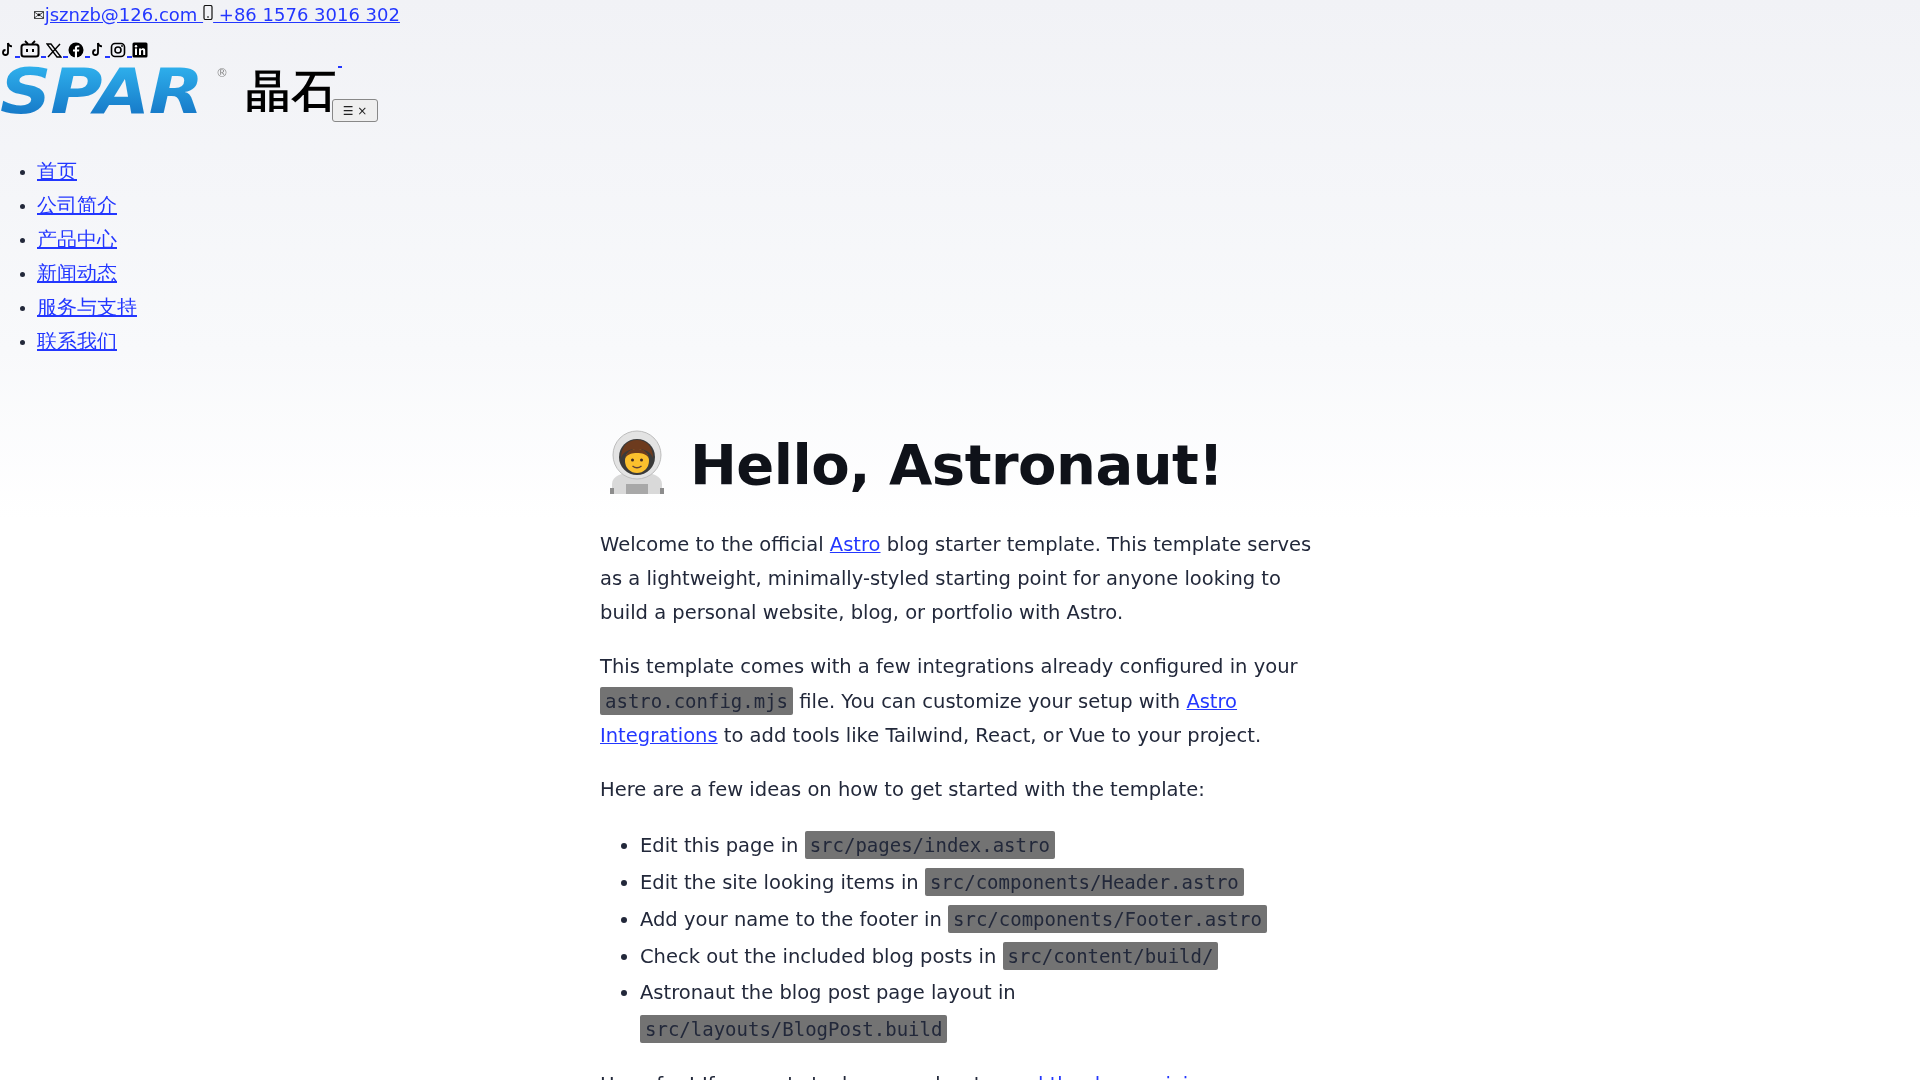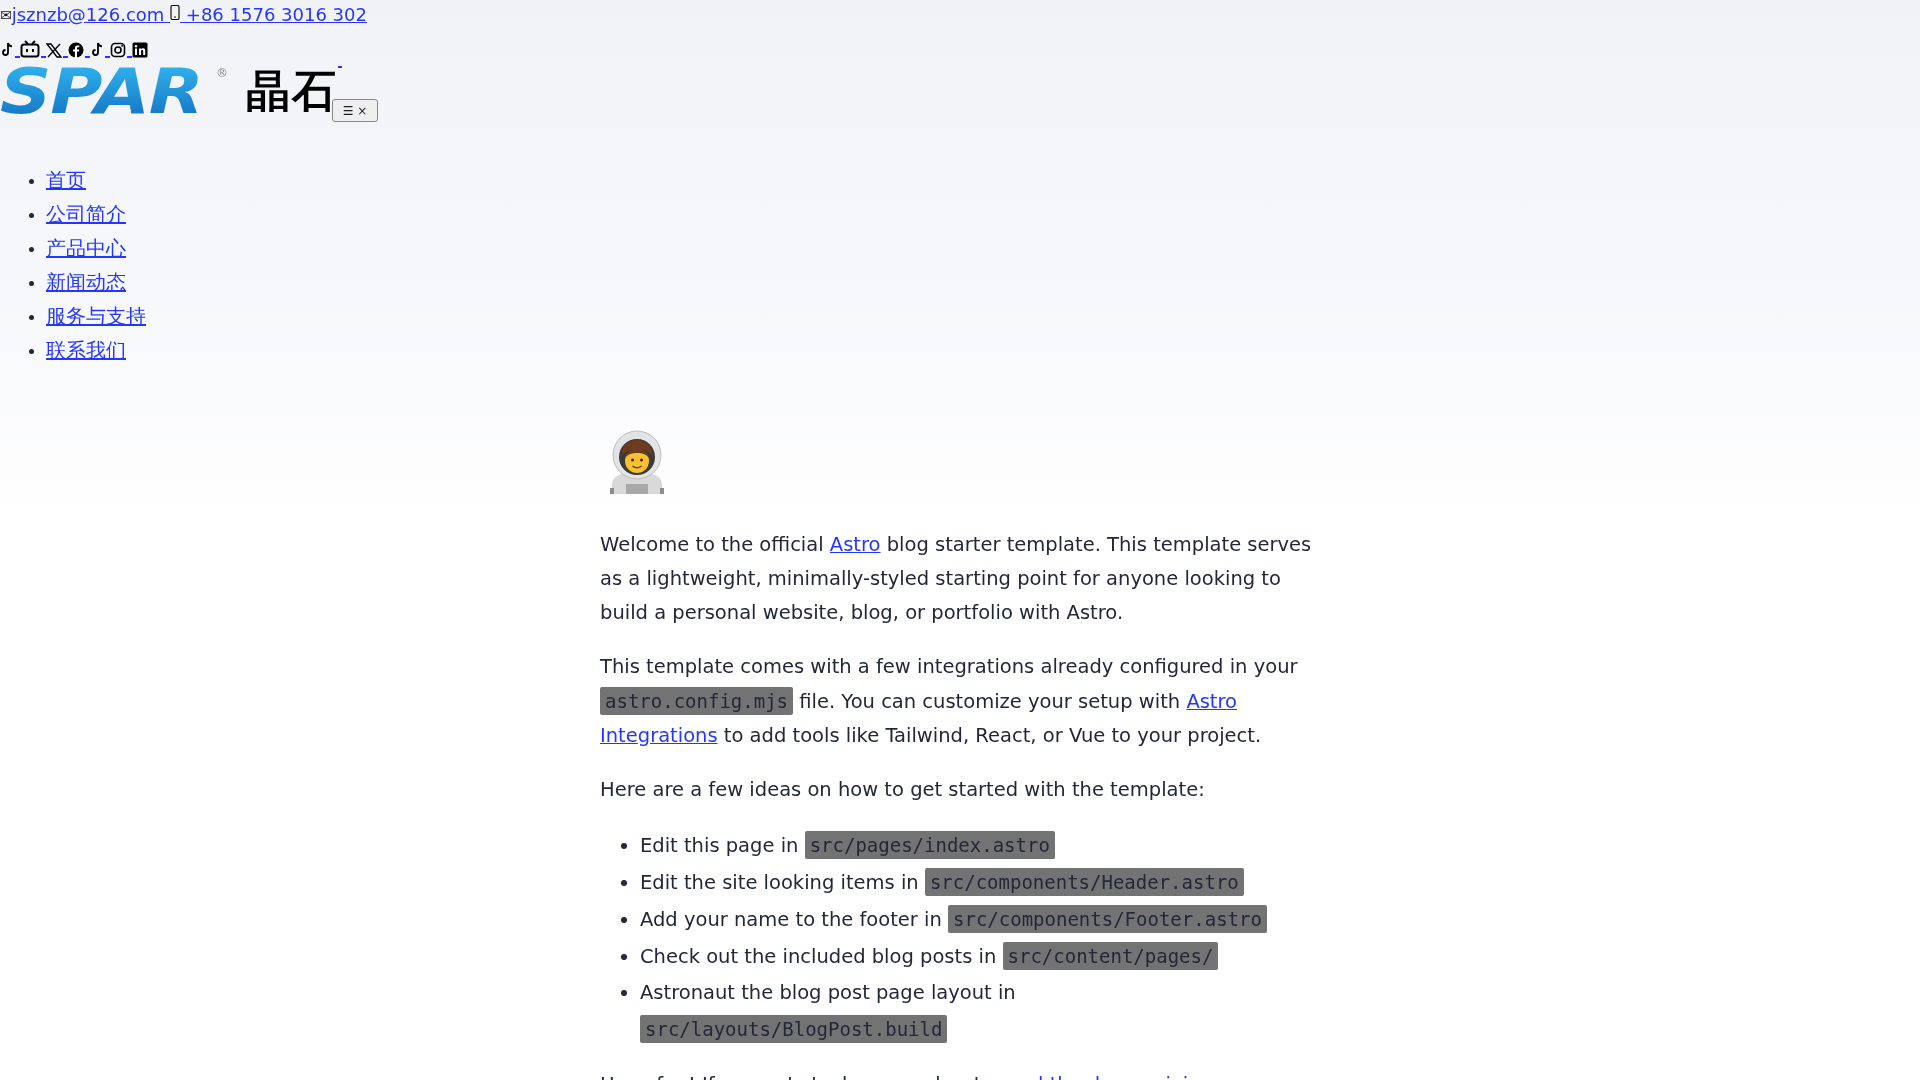--- a/index.html
+++ b/index.html
@@ -17,20 +17,21 @@
     }
     a { color: #2337ff; text-decoration: underline; }
 
     
     .contact-bar {
       position: absolute;
       left: 0; top: 4px;
       font-size: 18px;
       line-height: 22px;
       white-space: nowrap;
+      padding-left: 33px;
     }
     .contact-bar .ico { color: #111; font-size: 14px; display: inline-block; vertical-align: 1px; }
     .contact-bar a { color: #2337ff; }
 
     
     .social {
       position: absolute;
       left: 0; top: 38px;
       height: 20px;
       display: flex;
@@ -110,21 +111,21 @@
       color: #222;
       padding: 0;
       box-sizing: border-box;
       font-family: "DejaVu Sans", sans-serif;
     }
 
     
     .nav {
       position: absolute;
       left: 0; top: 146px;
-      margin: 17px;
+      margin: 8px;
       padding-left: 29px;
       list-style: disc;
       font-size: 20px;
       line-height: 34px;
       color: #22283a;
     }
     .nav li::marker { color: #22283a; font-size: 16px; }
 
     
     .main {
@@ -276,31 +277,31 @@
         <path d="M6 66 V60 h4 v6z M56 66 V60 h4 v6z" fill="#8c8c8c"></path>
         <circle cx="33" cy="27" r="24" fill="#e3e3e3" stroke="#bdbdbd" stroke-width="1"></circle>
         <circle cx="33" cy="29" r="18" fill="#3a3a3a"></circle>
         <path d="M17 30 c0-12 7-18 16-18 s16 6 16 18 c-2-6-8-9-16-9 s-14 3-16 9z" fill="#6d3b1e"></path>
         <circle cx="33" cy="33" r="12" fill="#fbc02d"></circle>
         <path d="M21 30 c2-7 6-9 12-9 s10 2 12 9 c-3-4-7-5-12-5 s-9 1-12 5z" fill="#6d3b1e"></path>
         <circle cx="28.5" cy="32" r="1.5" fill="#3e2723"></circle>
         <circle cx="37.5" cy="32" r="1.5" fill="#3e2723"></circle>
         <path d="M28.5 38 q4.5 3.5 9 0" fill="none" stroke="#5d4037" stroke-width="1.5"></path>
       </svg>
-    </span>
+    </span><span>Hello, Astronaut!</span>
   </h1>
 
   <p><span>Welcome to the official </span><a href="#">Astro</a><span> blog starter template. This template serves as a lightweight, minimally-styled starting point for anyone looking to build a personal website, blog, or portfolio with Astro.</span></p>
 
   <p><span>This template comes with a few integrations already configured in your </span><code>astro.config.mjs</code><span> file. You can customize your setup with </span><a href="#">Astro Integrations</a><span> to add tools like Tailwind, React, or Vue to your project.</span></p>
 
   <p>Here are a few ideas on how to get started with the template:</p>
 
   <ul>
     <li><span>Edit this page in </span><code>src/pages/index.astro</code></li>
     <li><span>Edit the site looking items in </span><code>src/components/Header.astro</code></li>
     <li><span>Add your name to the footer in </span><code>src/components/Footer.astro</code></li>
-    <li><span>Check out the included blog posts in </span><code>src/content/pages/</code></li>
+    <li><span>Check out the included blog posts in </span><code>src/content/build/</code></li>
     <li><span>Astronaut the blog post page layout in </span><code>src/layouts/BlogPost.build</code></li>
   </ul>
 
   <p><span>Have fun! If you get stuck, remember to </span><a href="#">read the docs </a><span>or </span><a href="#">join us on Discord</a></p>
 </main>
 
 </body></html>

